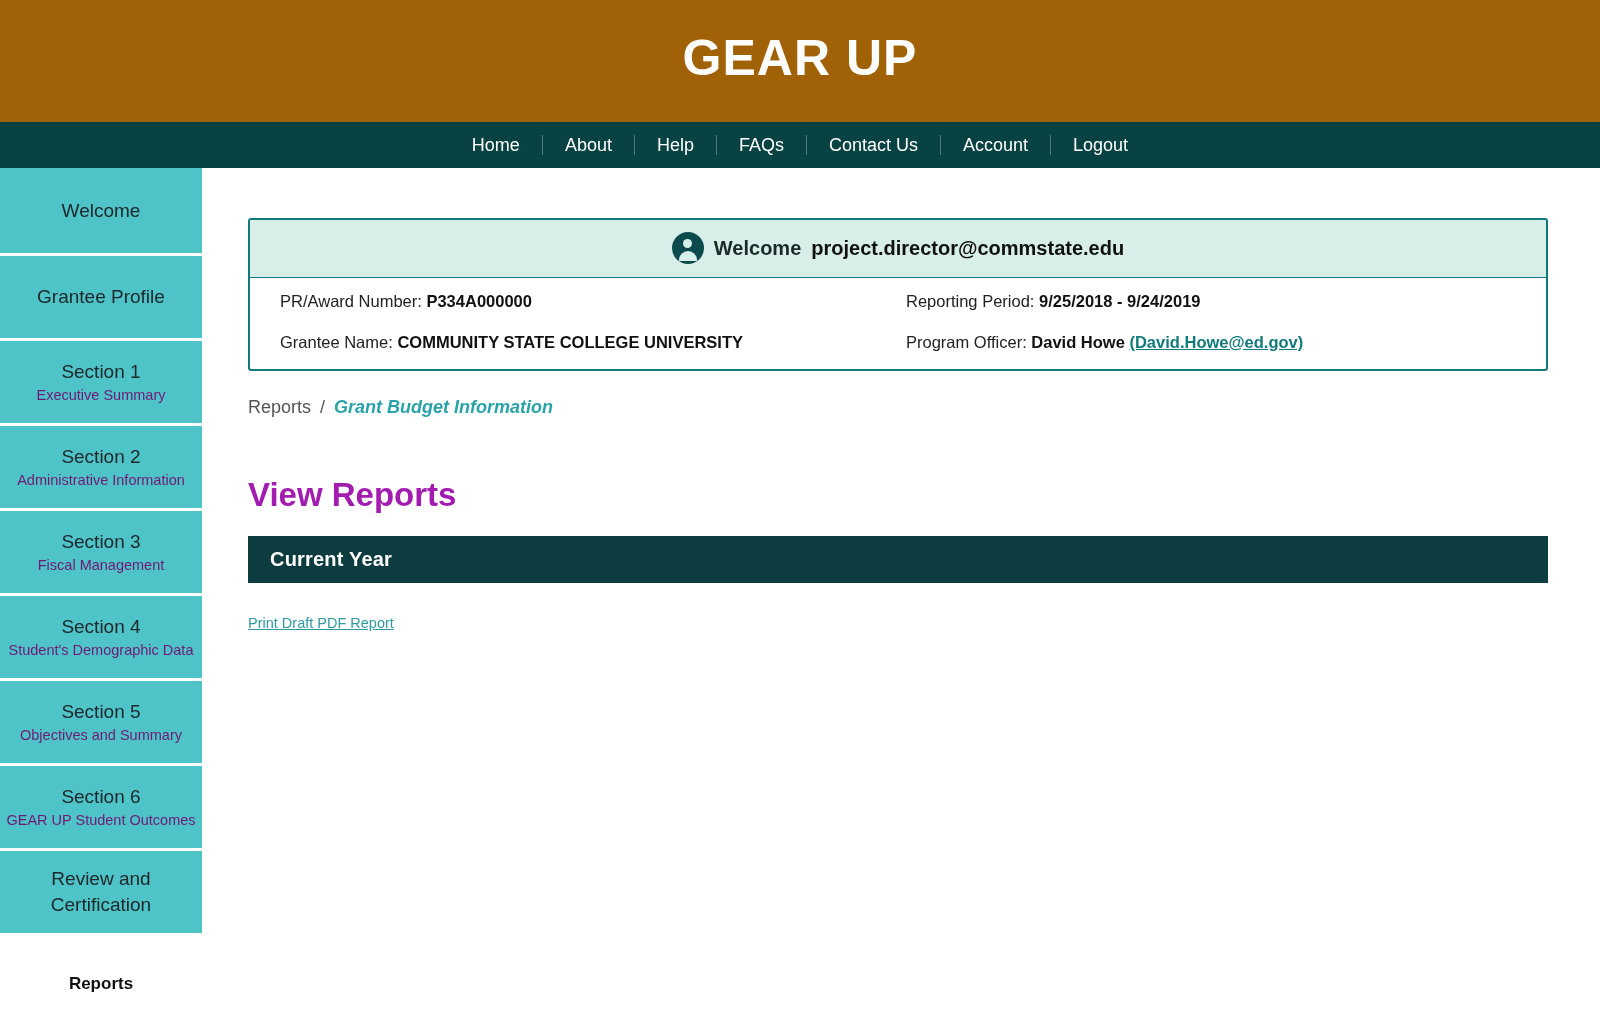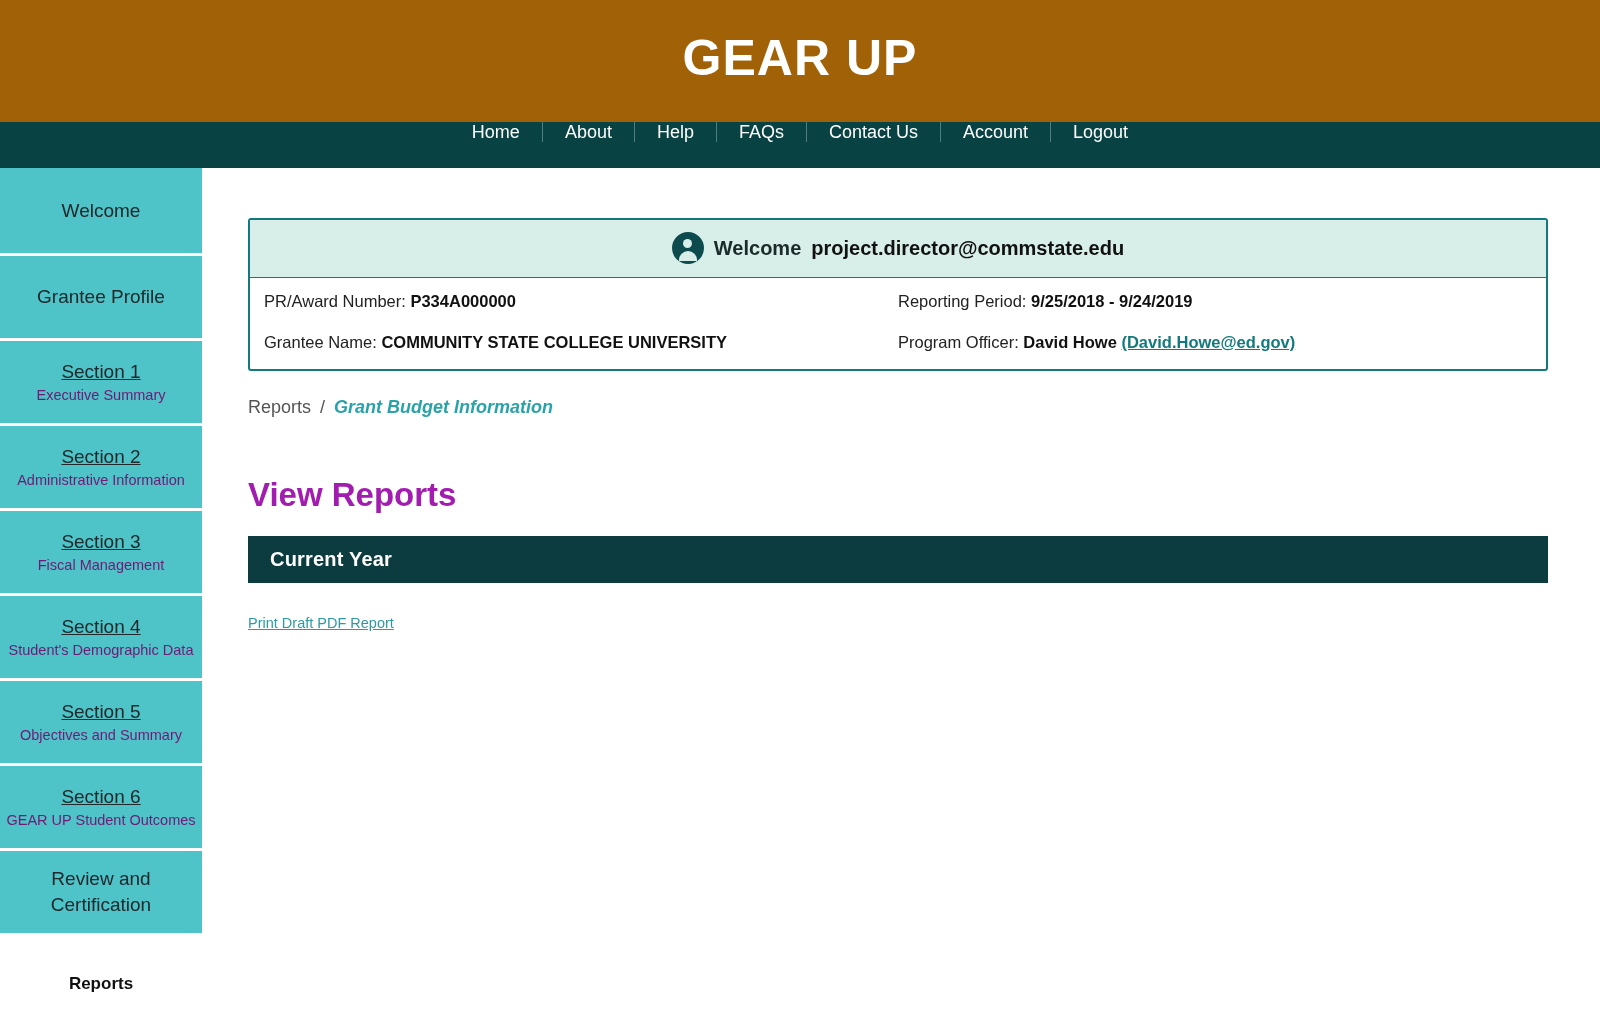--- a/index.html
+++ b/index.html
@@ -33,21 +33,21 @@
     font-size: 21.5px;
     font-weight: normal;
     line-height: 1.1;
   }
 
   
   .navbar {
     background: #084242;
     height: 46px;
     display: flex;
-    align-items: flex-start;
+    align-items: center;
     justify-content: center;
     width: 100%;
   }
   .nav-list {
     display: flex;
     align-items: center;
     list-style: none;
     margin: 0; padding: 0;
   }
   .nav-item {
@@ -87,21 +87,20 @@
     align-items: center;
     justify-content: center;
     text-align: center;
     cursor: pointer;
     padding: 6px 4px;
   }
   .side-item.first { min-height: 88px; }
   .side-title {
     font-size: 19px;
     color: #20292b;
-    text-decoration: underline;
     line-height: 1.35;
   }
   .side-title.plain { text-decoration: none; }
   .side-sub {
     font-size: 14.5px;
     color: #701a75;
     line-height: 1.3;
     margin-top: 2px;
   }
   .side-reports {
@@ -165,21 +164,21 @@
     color: #1b2a2a;
   }
   .welcome-email {
     font-size: 20px;
     font-weight: bold;
     color: #111;
   }
   .info-grid {
     display: grid;
     grid-template-columns: 1fr 1fr;
-    padding: 11px 30px 14px 14px;
+    padding: 11px 30px 14px 30px;
     row-gap: 11px;
     gap: 16px;
   }
   .info-cell {
     font-size: 16.5px;
     color: #222;
     line-height: 1.5;
   }
   .info-cell .lbl { font-weight: normal; }
   .info-cell .val { font-weight: bold; color: #111; }

